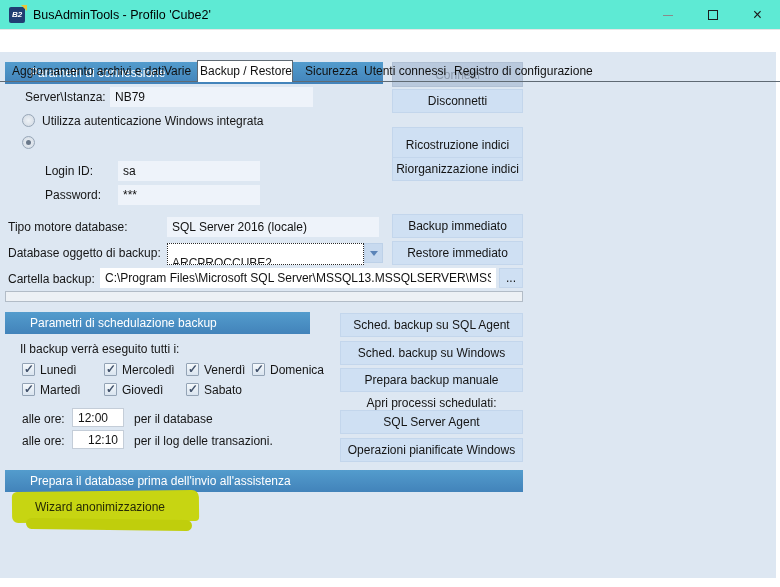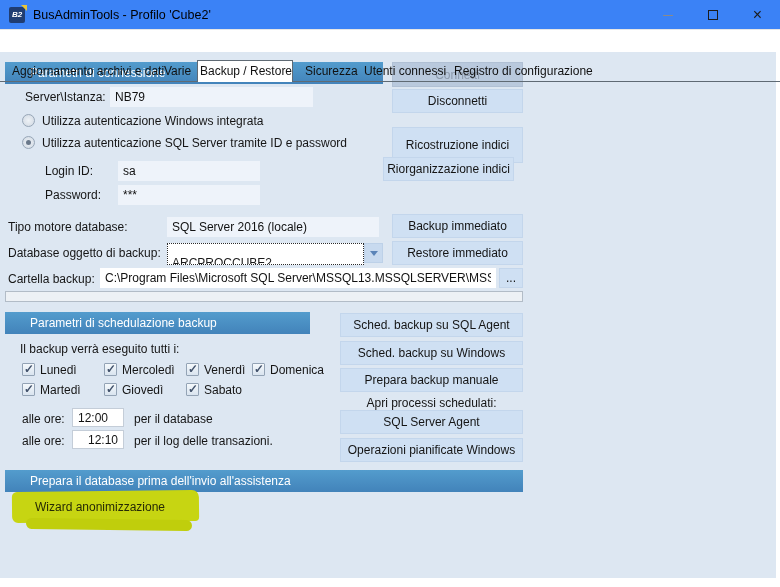--- a/index.html
+++ b/index.html
@@ -1,21 +1,21 @@
 <!DOCTYPE html>
 <html><head>
 <meta charset="utf-8">
 <style>
   * { margin:0; padding:0; box-sizing:border-box; }
   html,body { background:#fff; }
   body { font-family:"Liberation Sans", sans-serif; font-size:12px; color:#1a1a1a; }
   #app { position:relative; width:780px; height:587px; background:#ffffff; overflow:hidden; }
 
   
-  .titlebar { position:absolute; left:0; top:0; width:780px; height:30px; background:#3b82f6; border-bottom:1px solid #e6e6e6; }
+  .titlebar { position:absolute; left:0; top:0; width:780px; height:30px; background:#5eead4; border-bottom:1px solid #e6e6e6; }
   .appicon { position:absolute; left:9px; top:7px; width:16px; height:16px; background:#203d72; border-radius:2px;
              color:#fff; font-size:8px; font-weight:bold; font-style:italic; text-align:center; line-height:16px; }
   .appicon::after { content:""; position:absolute; right:-2px; top:-2px; width:6px; height:6px; background:#e8c63a;
              clip-path:polygon(0 0,100% 0,100% 100%); }
   .apptitle { position:absolute; left:33px; top:0; height:30px; line-height:30px; font-size:12.5px; color:#000; }
   .winbtn { position:absolute; top:0; width:45px; height:30px; display:flex; align-items:center; justify-content:center; cursor:default; }
   .btn-min { right:90px; } .btn-max { right:45px; } .btn-close { right:0; }
   .glyph-min { width:10px; height:1px; background:#8a8a8a; }
   .glyph-max { width:10px; height:10px; border:1px solid #1c1c1c; background:transparent; }
   .glyph-close { font-size:16px; color:#1c1c1c; line-height:1; }
@@ -95,21 +95,20 @@
 
     <div class="secheader" style="left:5px; top:10px; width:378px;">Parametri di connessione</div>
 
     <div class="lbl" style="left:25px; top:38px;">Server\Istanza:</div>
     <input class="tbox" style="left: 110px; top: 35px; width: 203px;" readonly="" value="NB79">
 
     <span class="radio" style="left:22px; top:62px;"></span>
     <div class="lbl" style="left:42px; top:62px;">Utilizza autenticazione Windows integrata</div>
 
     <span class="radio on" style="left:22px; top:84px;"></span>
-    <div class="lbl" style="left:42px; top:84px;">Utilizza autenticazione SQL Server tramite ID e password</div>
 
     <div class="lbl" style="left:45px; top:112px;">Login ID:</div>
     <input class="tbox" style="left: 118px; top: 109px; width: 142px;" readonly="" value="sa">
 
     <div class="lbl" style="left:45px; top:136px;">Password:</div>
     <input class="tbox" style="left: 118px; top: 133px; width: 142px;" readonly="" value="***">
 
     <div class="lbl" style="left:8px; top:168px;">Tipo motore database:</div>
     <input class="tbox" style="left: 167px; top: 165px; width: 212px;" readonly="" value="SQL Server 2016 (locale)">
 
@@ -153,21 +152,21 @@
     <div class="lbl" style="left:134px; top:382px;">per il log delle transazioni.</div>
 
     <div class="secheader" style="left:5px; top:418px; width:518px;">Prepara il database prima dell'invio all'assistenza</div>
     <div class="hl-main"></div>
     <div class="hl-smudge"></div>
     <div class="hl-text">Wizard anonimizzazione</div>
 
     <button class="btn" style="left:392px; top:37px; width:131px; height:24px;">Disconnetti</button>
     <button class="btn disabled" style="left:392px; top:10px; width:131px; height:25px;" disabled="">Connetti</button>
     <button class="btn" style="left:392px; top:75px; width:131px; height:36px;">Ricostruzione indici</button>
-    <button class="btn" style="left:383px; top:105px; width:131px; height:24px;">Riorganizzazione indici</button>
+    <button class="btn" style="left:392px; top:105px; width:131px; height:24px;">Riorganizzazione indici</button>
     <button class="btn" style="left:392px; top:162px; width:131px; height:24px;">Backup immediato</button>
     <button class="btn" style="left:392px; top:189px; width:131px; height:24px;">Restore immediato</button>
 
     <button class="btn" style="left:340px; top:261px; width:183px; height:24px;">Sched. backup su SQL Agent</button>
     <button class="btn" style="left:340px; top:289px; width:183px; height:24px;">Sched. backup su Windows</button>
     <button class="btn" style="left:340px; top:316px; width:183px; height:24px;">Prepara backup manuale</button>
     <div class="lbl" style="left:340px; top:344px; width:183px; text-align:center;">Apri processi schedulati:</div>
     <button class="btn" style="left:340px; top:358px; width:183px; height:24px;">SQL Server Agent</button>
     <button class="btn" style="left:340px; top:386px; width:183px; height:24px;">Operazioni pianificate Windows</button>
 

